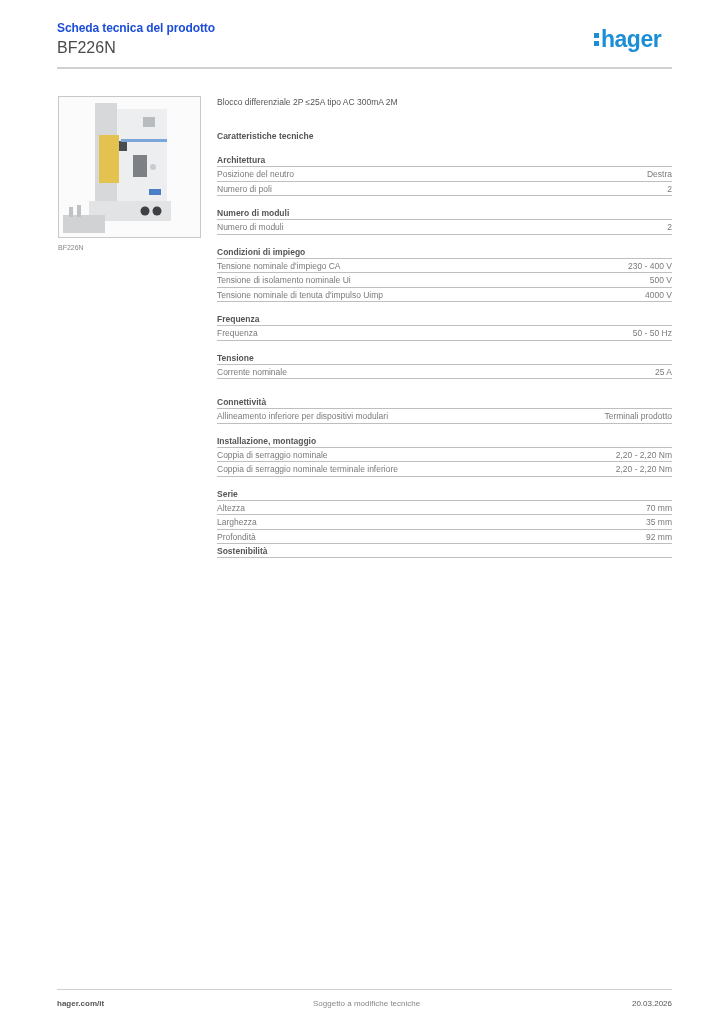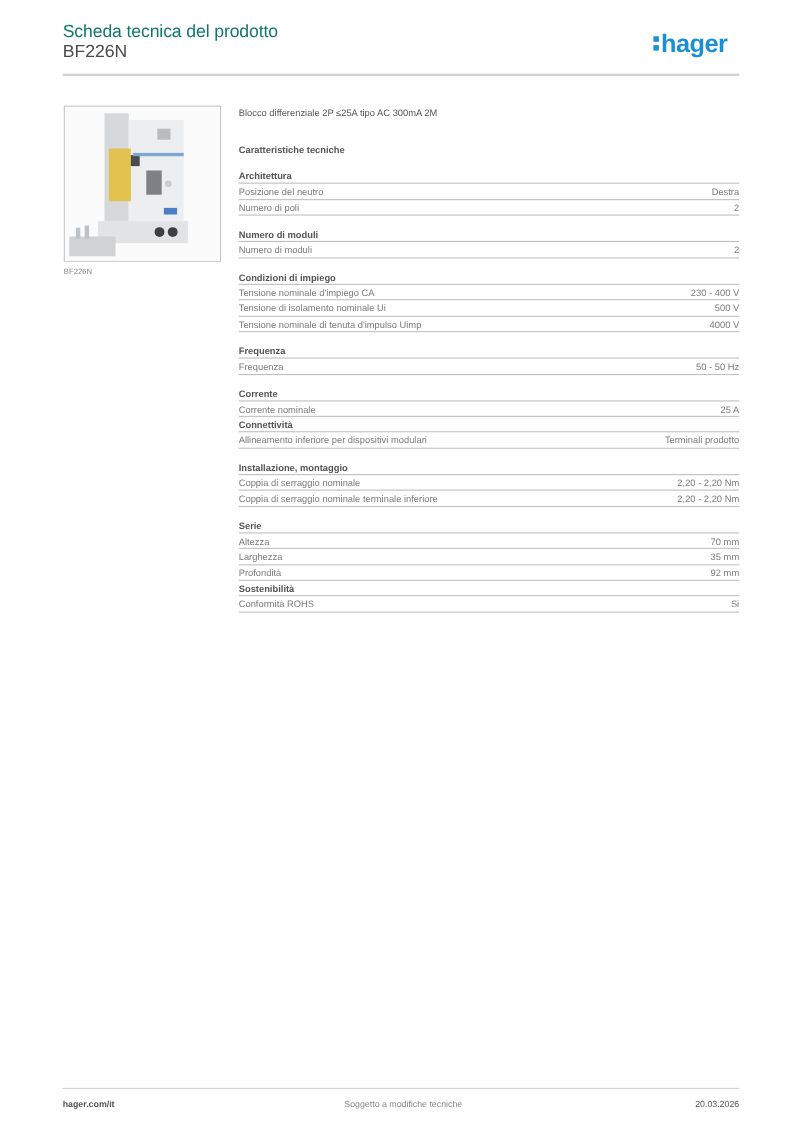--- a/index.html
+++ b/index.html
@@ -1,19 +1,19 @@
 <!DOCTYPE html>
 <html><head>
 <meta charset="utf-8">
 <style>
   * { box-sizing: border-box; margin: 0; padding: 0; }
   html, body { width: 724px; height: 1024px; background: #ffffff; overflow: hidden; }
   body { position: relative; font-family: "Liberation Sans", sans-serif; color: #555; }
 
-  .header-title { position: absolute; left: 57px; top: 21px; font-size: 16px; font-weight: normal; color: #0f766e; letter-spacing: -0.1px; }
+  .header-title { position: absolute; left: 57px; top: 21px; font-size: 12px; font-weight: bold; color: #1d4ed8; letter-spacing: -0.1px; }
   .header-code { position: absolute; left: 57px; top: 39px; font-size: 16px; color: #4a4a4a; }
   .logo { position: absolute; left: 594px; top: 26px; font-size: 23px; font-weight: bold; color: #1a8fd6; letter-spacing: -0.5px; }
   .logo .colon { display: inline-block; width: 5px; position: relative; }
   .logo .colon::before, .logo .colon::after { content: ""; position: absolute; left: 0; width: 5px; height: 5px; background: #1a8fd6; }
   .logo .colon::before { top: -14px; }
   .logo .colon::after { top: -6px; }
   .header-rule { position: absolute; left: 57px; top: 67px; width: 615px; height: 2px; background: #d0d0d0; }
 
   .product-image { position: absolute; left: 58px; top: 96px; width: 143px; height: 142px; border: 1px solid #c8c8c8; background: #fafafa; overflow: hidden; }
   .product-caption { position: absolute; left: 58px; top: 244px; font-size: 7px; color: #888; }
@@ -105,27 +105,27 @@
         </div>
       </div>
       <div class="group" style="">
         <div class="group-title">Frequenza</div>
         <div class="row">
           <span>Frequenza</span>
           <span class="v">50 - 50 Hz</span>
         </div>
       </div>
       <div class="group" style="margin-top: 11px;">
-        <div class="group-title">Corrente</div>
+        <div class="group-title">Tensione</div>
         <div class="row">
           <span>Corrente nominale</span>
           <span class="v">25 A</span>
         </div>
       </div>
-      <div class="group" style="margin-top: 1px;">
+      <div class="group" style="margin-top: 17px;">
         <div class="group-title">Connettività</div>
         <div class="row">
           <span>Allineamento inferiore per dispositivi modulari</span>
           <span class="v">Terminali prodotto</span>
         </div>
       </div>
       <div class="group" style="">
         <div class="group-title">Installazione, montaggio</div>
         <div class="row">
           <span>Coppia di serraggio nominale</span>
@@ -146,24 +146,20 @@
           <span>Larghezza</span>
           <span class="v">35 mm</span>
         </div>
         <div class="row">
           <span>Profondità</span>
           <span class="v">92 mm</span>
         </div>
       </div>
       <div class="group" style="margin-top: 1px;">
         <div class="group-title">Sostenibilità</div>
-        <div class="row">
-          <span>Conformità ROHS</span>
-          <span class="v">Si</span>
-        </div>
       </div>
     </div>
 </div>
 
 <div class="footer-rule"></div>
 <div class="footer-left">hager.com/it</div>
 <div class="footer-center">Soggetto a modifiche tecniche</div>
 <div class="footer-right">20.03.2026</div>
 
 </body></html>

